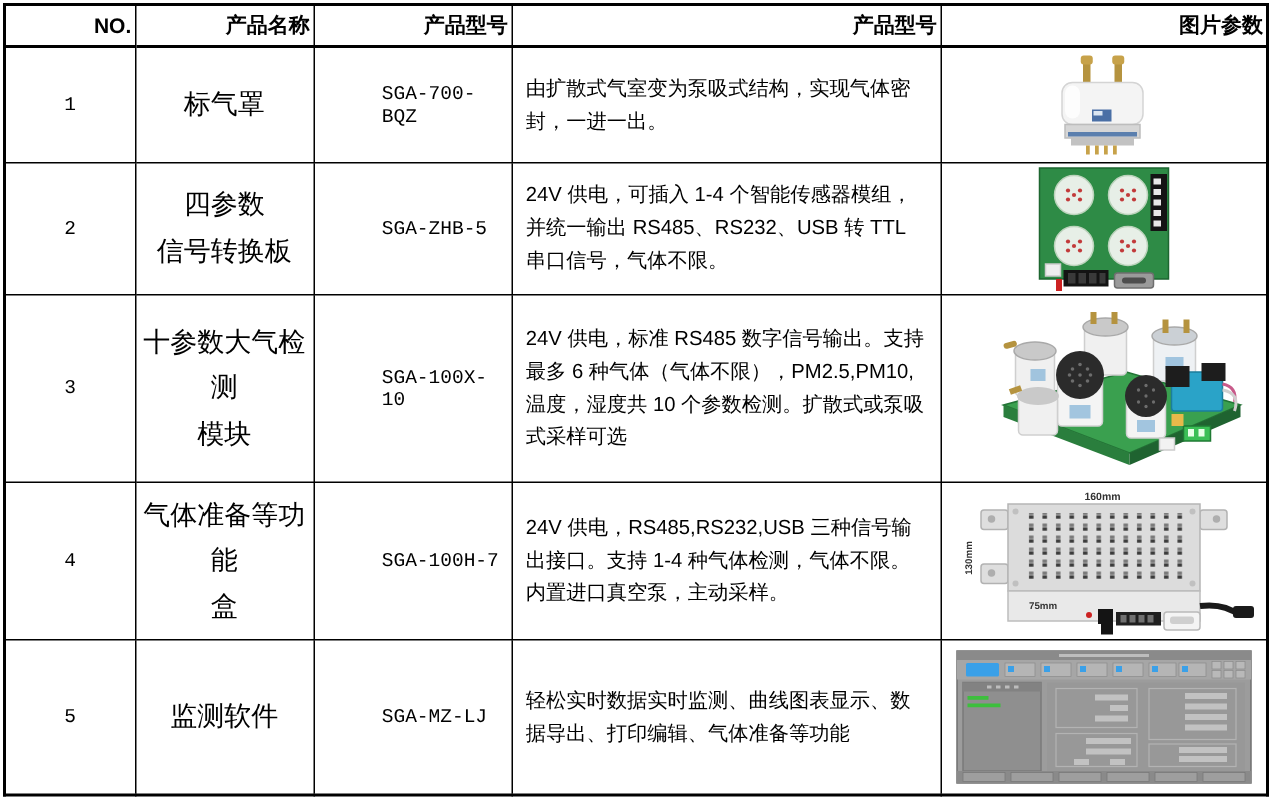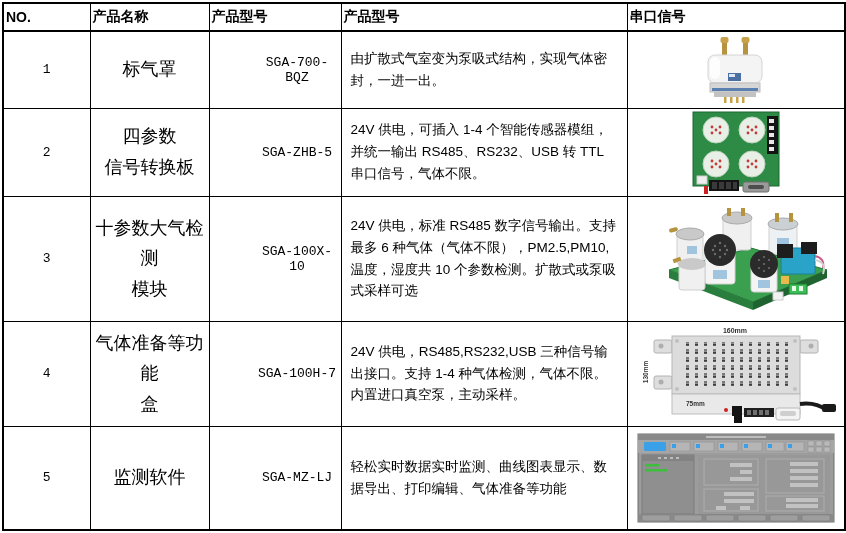--- a/index.html
+++ b/index.html
@@ -1,22 +1,22 @@
 <!DOCTYPE html>
 <html><head>
 <meta charset="utf-8">
 <style>
   html,body{margin:0;padding:0;background:#ffffff;}
   body{width:846px;height:533px;font-family:"Liberation Sans",sans-serif;color:#000;}
   table.spec{border-collapse:collapse;table-layout:fixed;width:842px;margin:2px;border:2px solid #000;}
   table.spec th,table.spec td{border:1px solid #000;overflow:hidden;}
-  table.spec th{font-size:14px;font-weight:bold;text-align:left;padding:4px 2px;border-bottom:2px solid #000;margin-top:28px;}
+  table.spec th{font-size:14px;font-weight:bold;text-align:right;padding:4px 2px;border-bottom:2px solid #000;margin-top:28px;}
   td.c-no{font-family:"Liberation Mono","DejaVu Sans Mono",monospace;font-size:13px;text-align:center;vertical-align:middle;}
   td.c-name{font-size:18px;text-align:center;vertical-align:middle;white-space:pre-line;line-height:1.7;}
-  td.c-model{font-family:"Liberation Mono","DejaVu Sans Mono",monospace;font-size:13px;text-align:center;vertical-align:middle;padding-left:45px;}
+  td.c-model{font-family:"Liberation Mono","DejaVu Sans Mono",monospace;font-size:13px;vertical-align:middle;padding-left:45px;}
   td.c-func{font-size:13.5px;text-align:left;vertical-align:middle;padding:6px 9px;line-height:1.62;margin-left:40px;}
   td.c-img{text-align:center;vertical-align:middle;background:#fff;padding:0;}
   tr.h-hdr{height:28px;} tr.h-r1{height:77px;} tr.h-r2{height:88px;}
   tr.h-r3{height:125px;} tr.h-r4{height:105px;} tr.h-r5{height:104px;}
   .photo{display:block;margin:0 auto;}
   svg text{font-family:"Liberation Sans",sans-serif;}
 </style>
 </head>
 <body>
 
@@ -27,21 +27,21 @@
       <col style="width:132px">
       <col style="width:286px">
       <col style="width:218px">
   </colgroup>
   <thead>
     <tr class="h-hdr">
       <th>NO.</th>
       <th>产品名称</th>
       <th>产品型号</th>
       <th>产品型号</th>
-      <th>串口信号</th>
+      <th>图片参数</th>
     </tr>
   </thead>
   <tbody>
 
     <tr class="h-r1">
       <td class="c-no">1</td>
       <td class="c-name">标气罩</td>
       <td class="c-model">SGA-700-BQZ</td>
       <td class="c-func">由扩散式气室变为泵吸式结构，实现气体密封，一进一出。</td>
       <td class="c-img">

